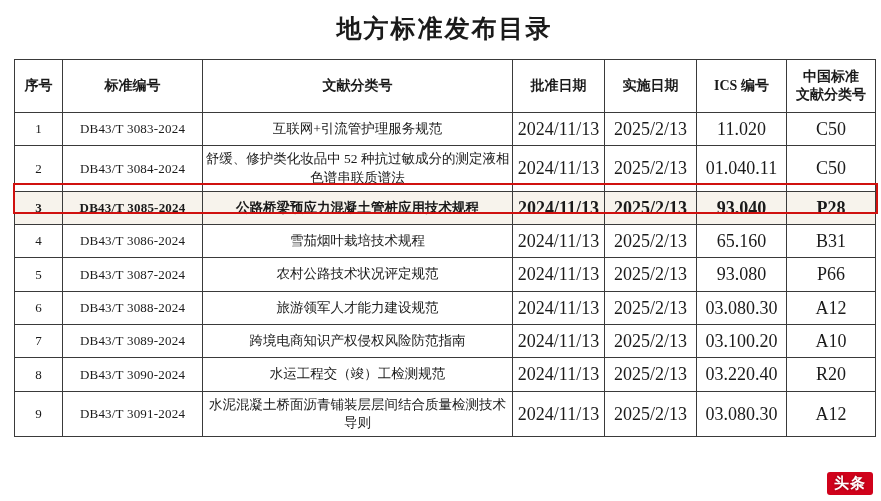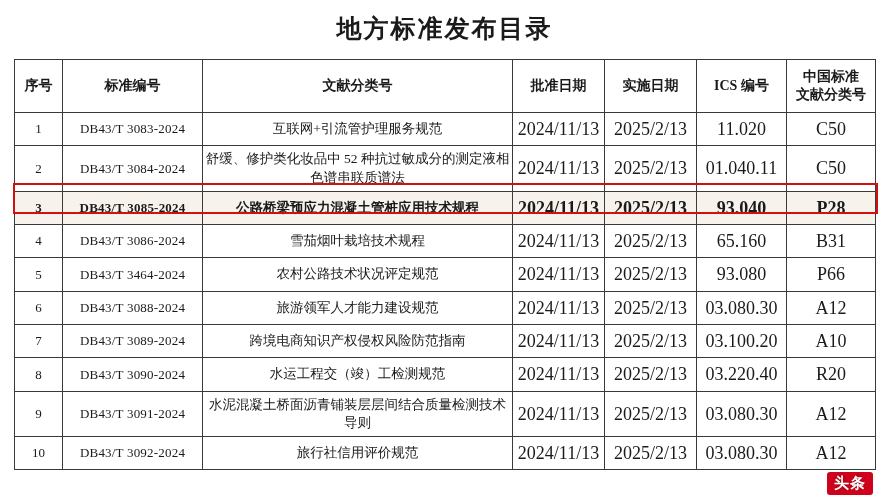--- a/index.html
+++ b/index.html
@@ -168,21 +168,21 @@
             <td class="cell-seq">4</td>
             <td class="cell-code">DB43/T 3086-2024</td>
             <td class="cell-name">雪茄烟叶栽培技术规程</td>
             <td class="cell-date">2024/11/13</td>
             <td class="cell-date">2025/2/13</td>
             <td class="cell-ics">65.160</td>
             <td class="cell-class">B31</td>
           </tr>
           <tr>
             <td class="cell-seq">5</td>
-            <td class="cell-code">DB43/T 3464-2024</td>
+            <td class="cell-code">DB43/T 3087-2024</td>
             <td class="cell-name">农村公路技术状况评定规范</td>
             <td class="cell-date">2024/11/13</td>
             <td class="cell-date">2025/2/13</td>
             <td class="cell-ics">93.080</td>
             <td class="cell-class">P66</td>
           </tr>
           <tr>
             <td class="cell-seq">6</td>
             <td class="cell-code">DB43/T 3088-2024</td>
             <td class="cell-name">旅游领军人才能力建设规范</td>
@@ -206,29 +206,20 @@
             <td class="cell-name">水运工程交（竣）工检测规范</td>
             <td class="cell-date">2024/11/13</td>
             <td class="cell-date">2025/2/13</td>
             <td class="cell-ics">03.220.40</td>
             <td class="cell-class">R20</td>
           </tr>
           <tr>
             <td class="cell-seq">9</td>
             <td class="cell-code">DB43/T 3091-2024</td>
             <td class="cell-name">水泥混凝土桥面沥青铺装层层间结合质量检测技术导则</td>
-            <td class="cell-date">2024/11/13</td>
-            <td class="cell-date">2025/2/13</td>
-            <td class="cell-ics">03.080.30</td>
-            <td class="cell-class">A12</td>
-          </tr>
-          <tr>
-            <td class="cell-seq">10</td>
-            <td class="cell-code">DB43/T 3092-2024</td>
-            <td class="cell-name">旅行社信用评价规范</td>
             <td class="cell-date">2024/11/13</td>
             <td class="cell-date">2025/2/13</td>
             <td class="cell-ics">03.080.30</td>
             <td class="cell-class">A12</td>
           </tr>
         </tbody>
     </table>
     <div class="hl-box" style="left: -1.5px; top: 124.156px; width: 865px; height: 31.2188px; border-color: rgb(208, 17, 15);"></div>
   </div>
 

